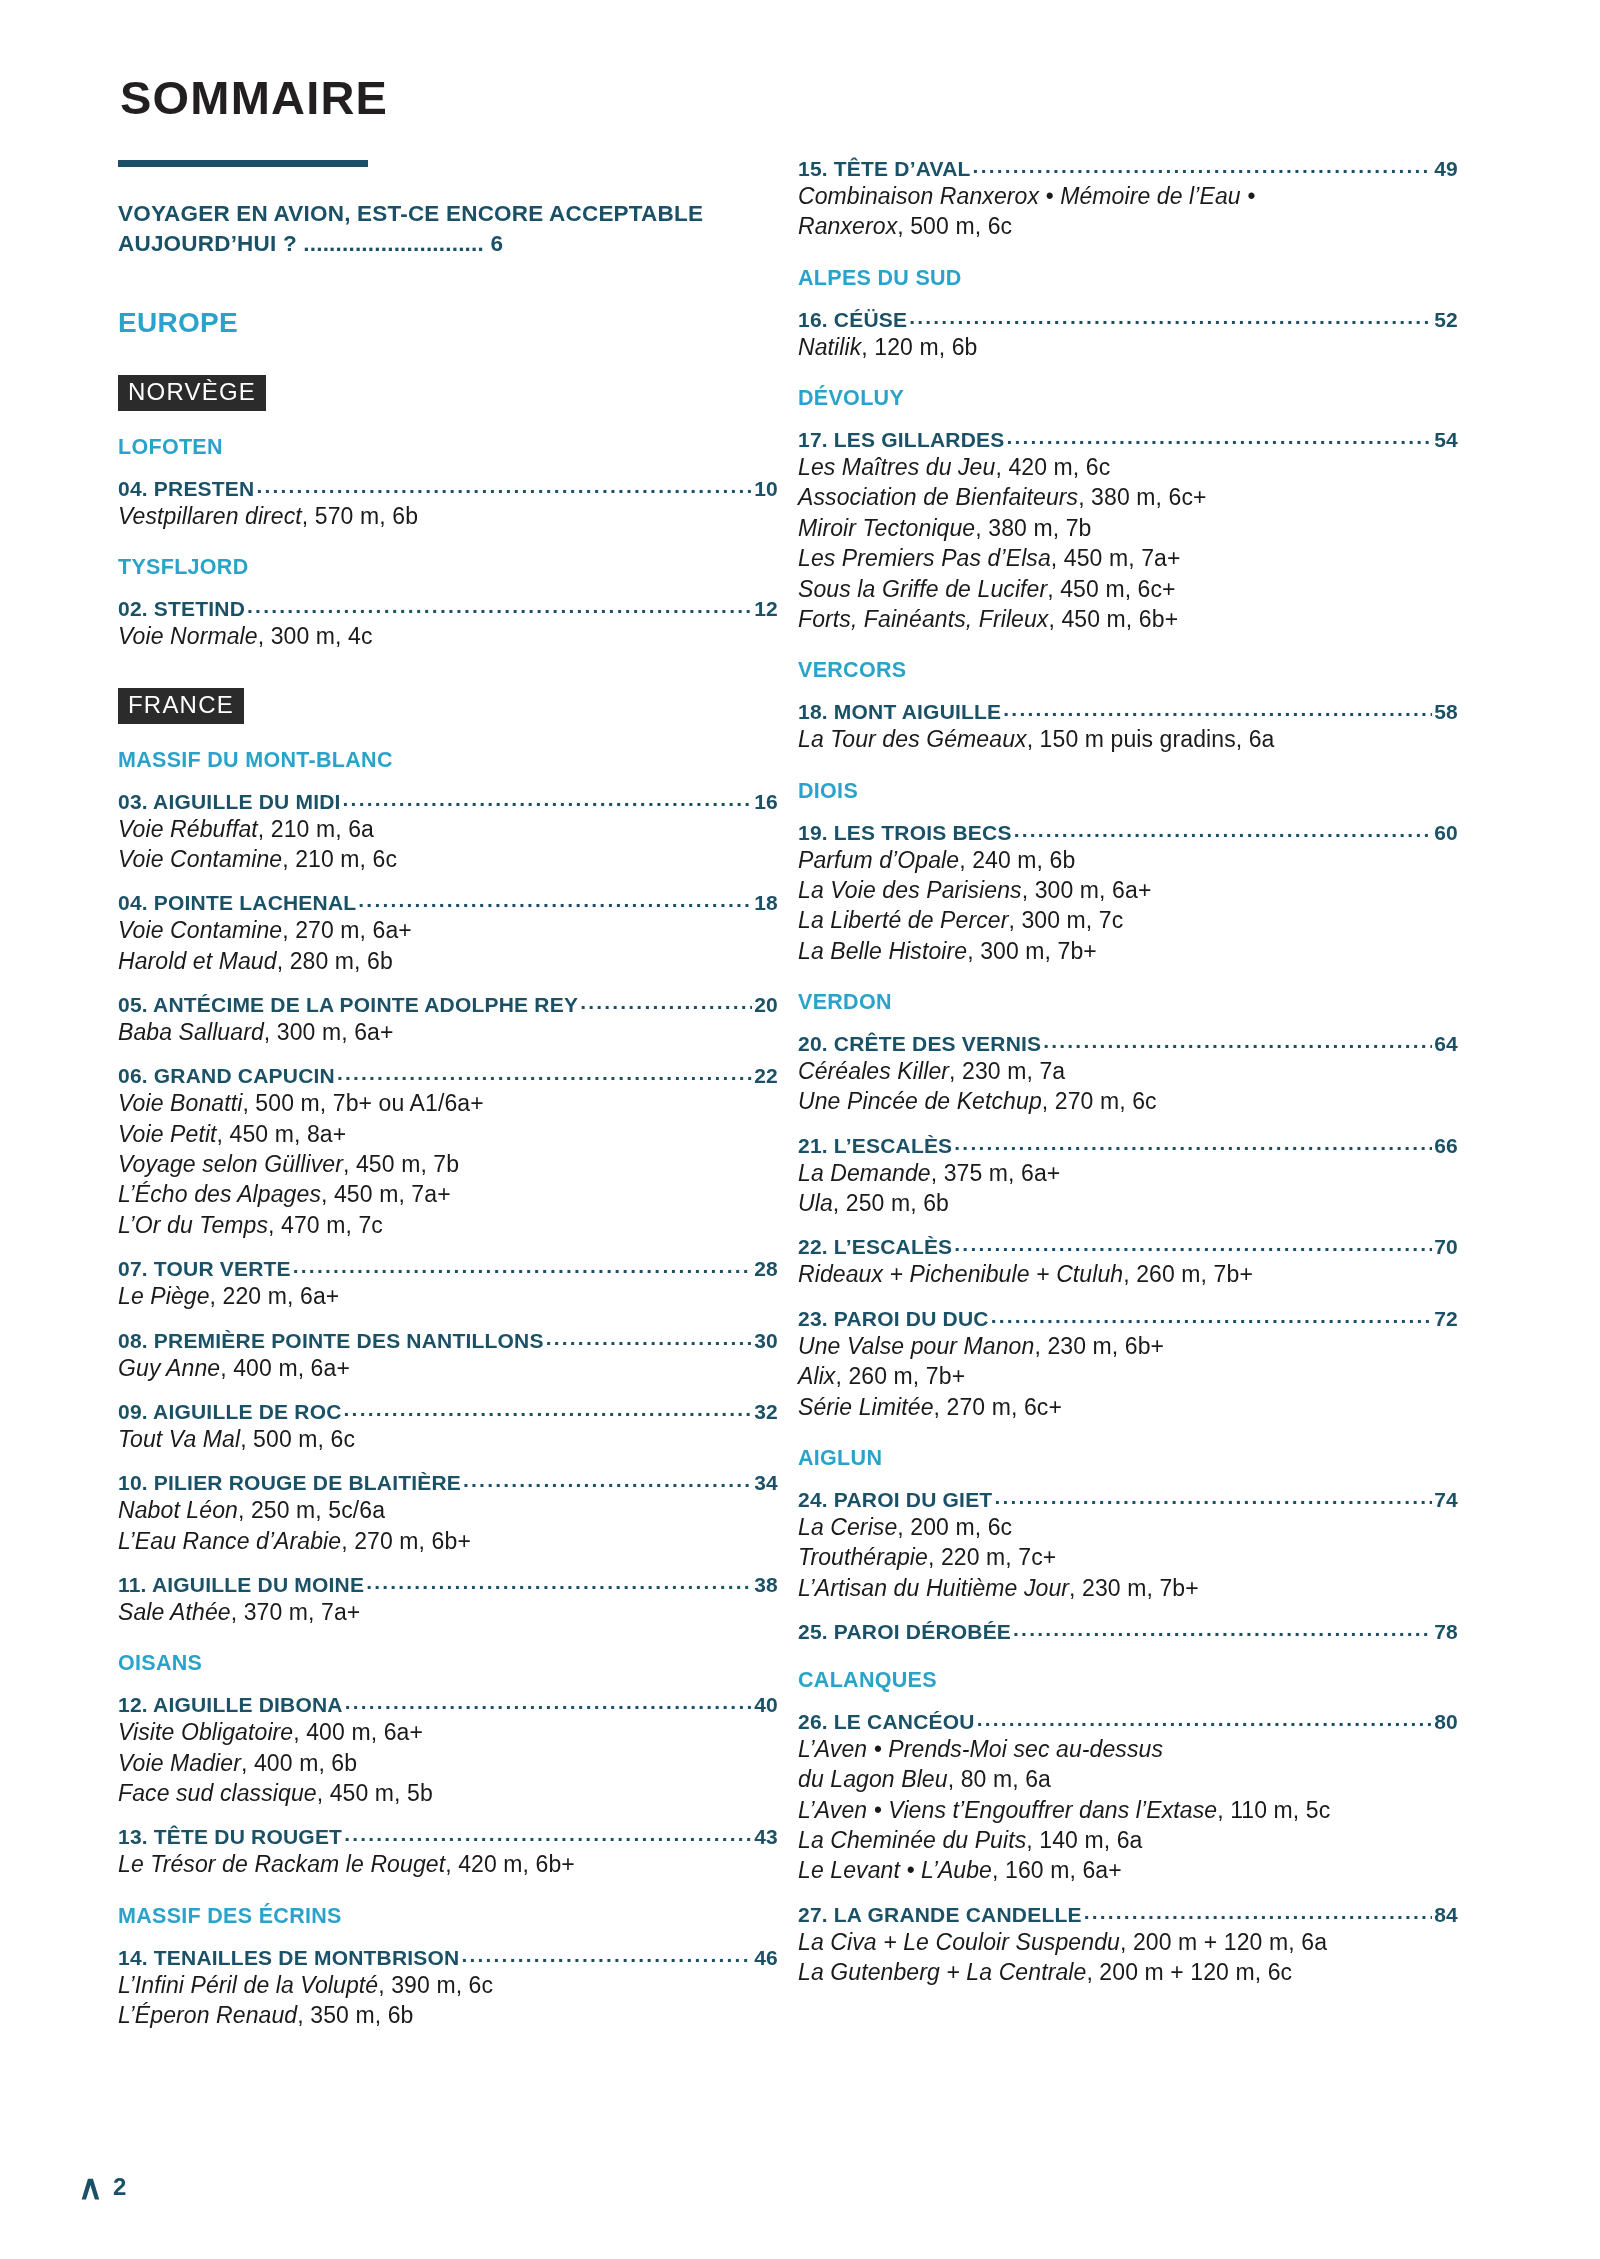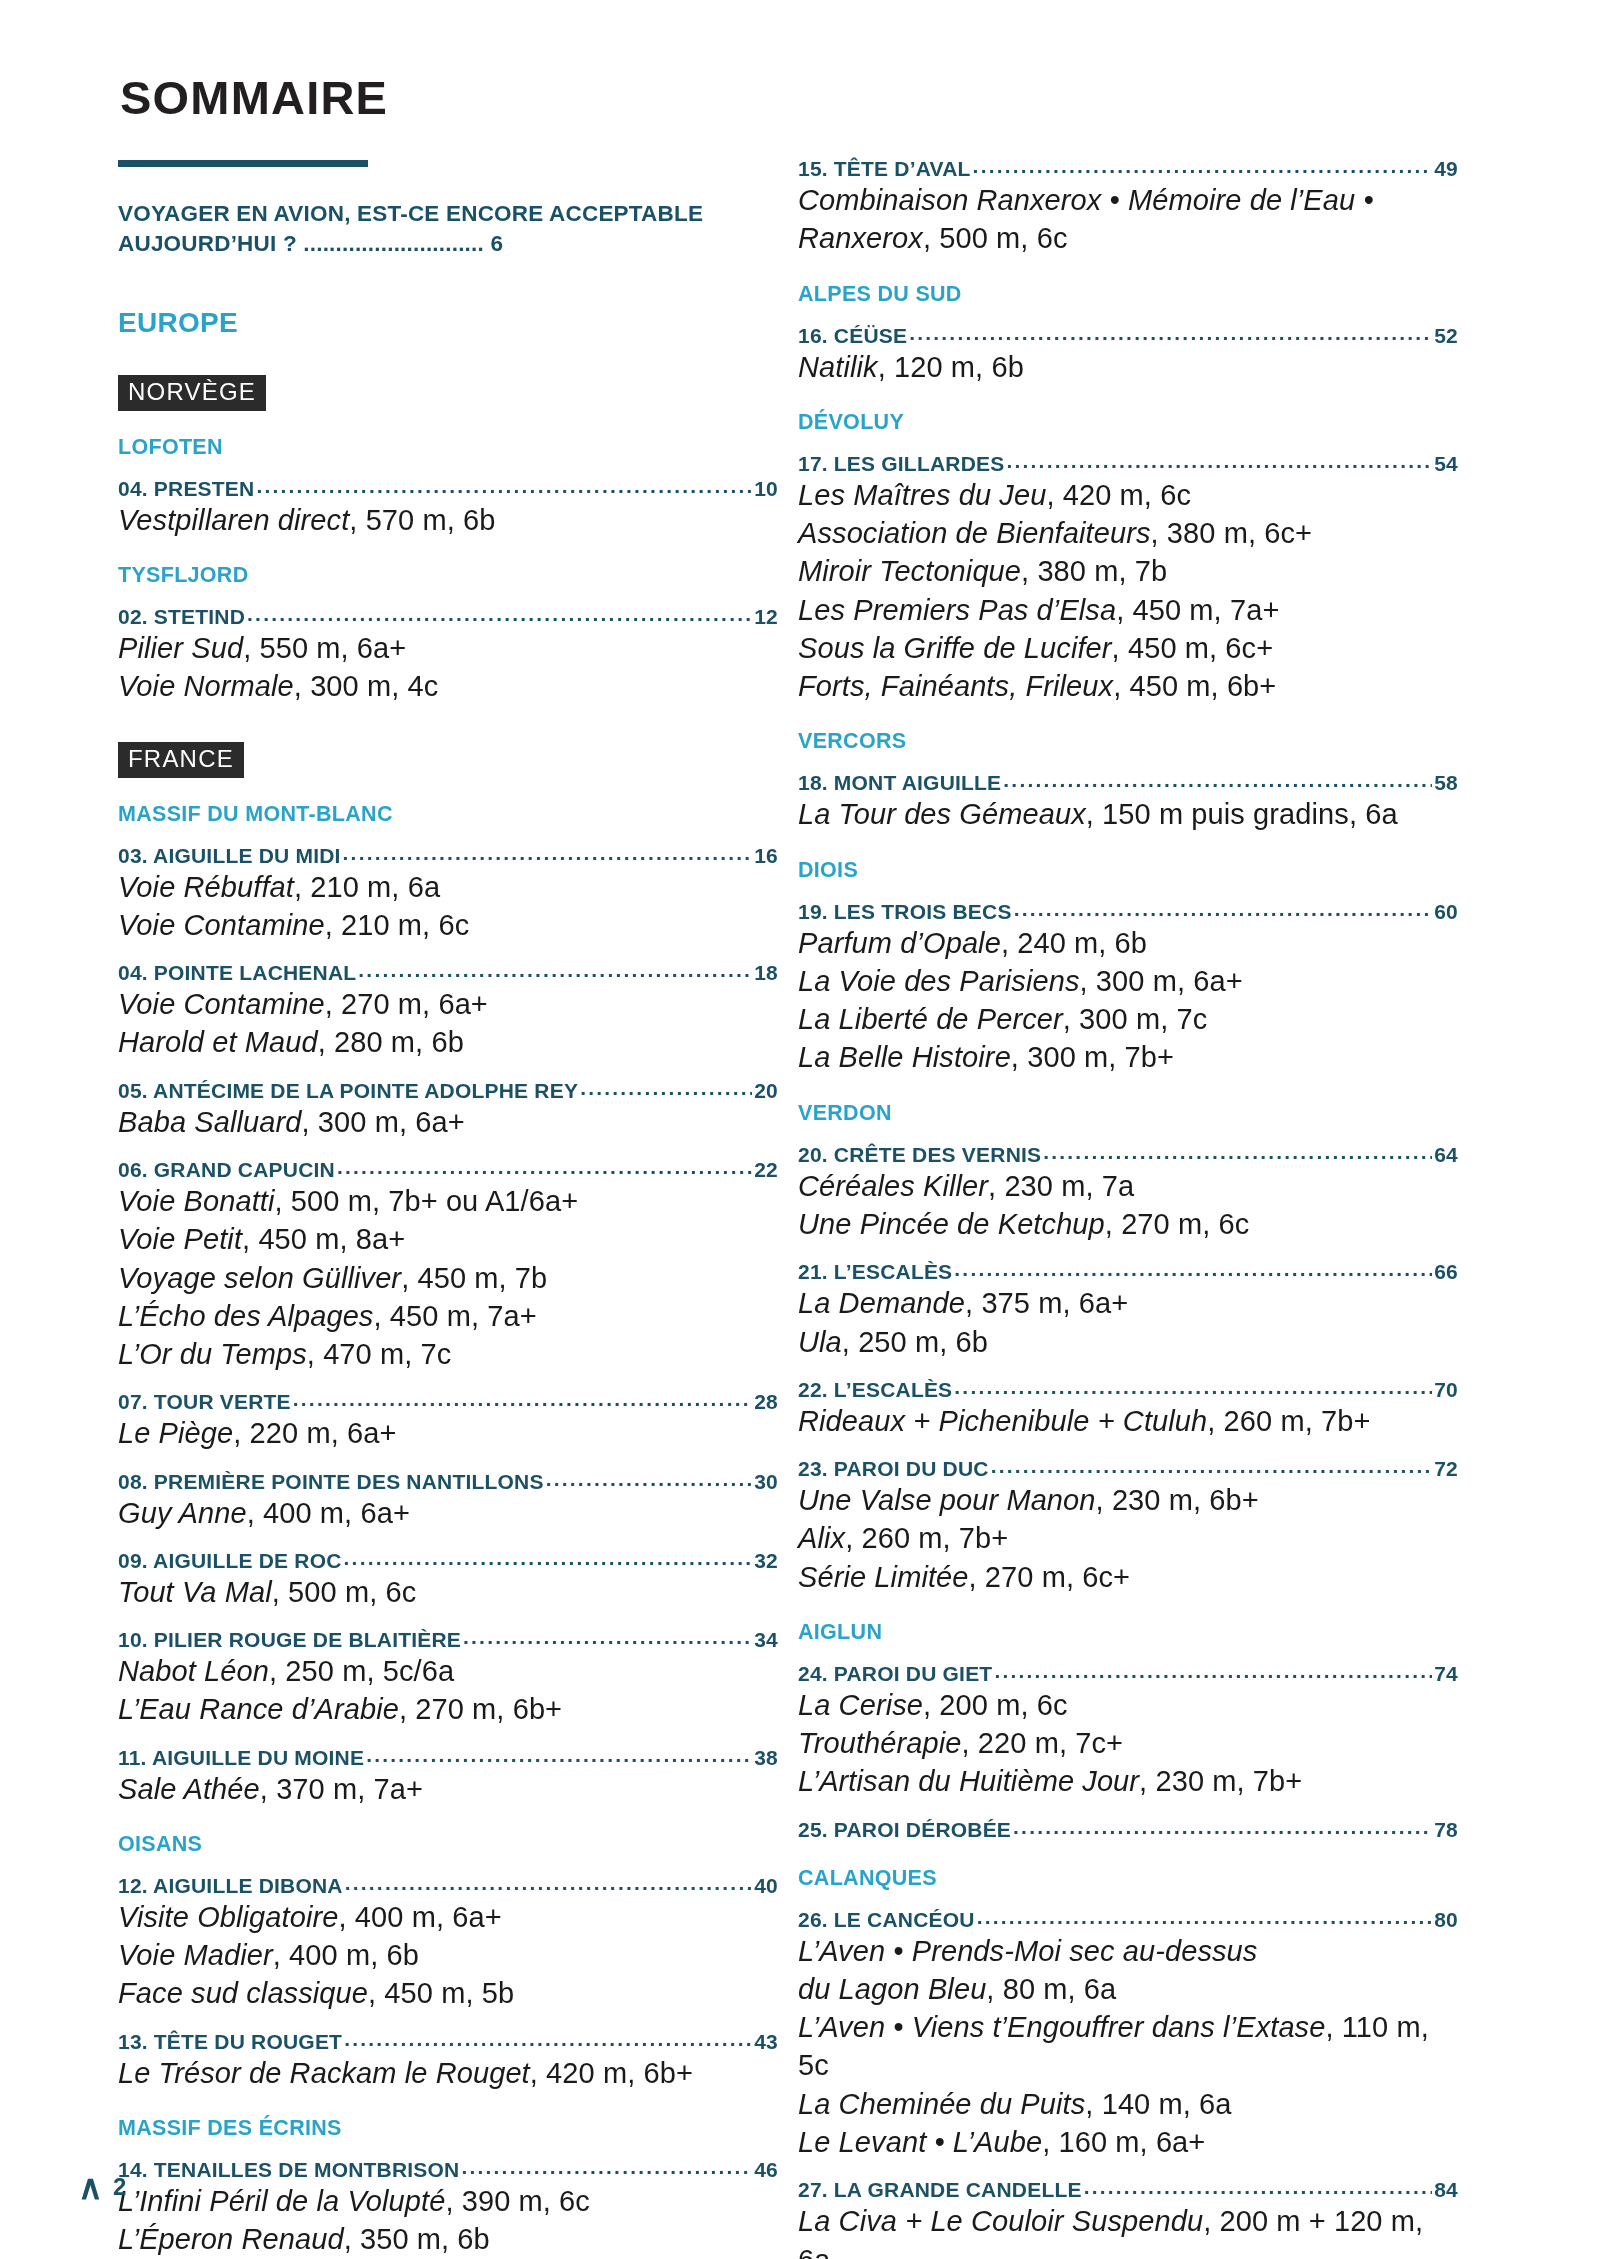--- a/index.html
+++ b/index.html
@@ -62,21 +62,21 @@
   .entry .leader{
     flex:1 1 auto;overflow:hidden;margin:0 2px;
     color:#1b5166;
     position:relative;top:-3px;
     font-size:21px;letter-spacing:2.2px;
   }
   .entry .epage{flex:0 0 auto;font-weight:bold;}
 
   
   .route{
-    font-size:29px;line-height:1.32;color:#1a1a1a;
+    font-size:23px;line-height:1.32;color:#1a1a1a;
     letter-spacing:.1px;
   }
   .route i{font-style:italic;}
   .route .plain{font-style:normal;}
 
   .group{margin-top:1px;}
 
   
   .footer{
     position:absolute;left:78px;bottom:55px;
@@ -108,21 +108,20 @@
           </div>
           <div class="route"><i>Vestpillaren direct</i><span class="plain">, 570 m, 6b</span></div>
         </div>
         <div class="region">TYSFLJORD</div>
         <div class="group">
           <div class="entry">
             <span class="ename">02. STETIND</span>
             <span class="leader" style="white-space: nowrap;">........................................................................................................................</span>
             <span class="epage">12</span>
           </div>
-          <div class="route"><i>Pilier Sud</i><span class="plain">, 550 m, 6a+</span></div>
           <div class="route"><i>Voie Normale</i><span class="plain">, 300 m, 4c</span></div>
         </div>
         <div><span class="country">FRANCE</span></div>
         <div class="region">MASSIF DU MONT-BLANC</div>
         <div class="group">
           <div class="entry">
             <span class="ename">03. AIGUILLE DU MIDI</span>
             <span class="leader" style="white-space: nowrap;">........................................................................................................................</span>
             <span class="epage">16</span>
           </div>

